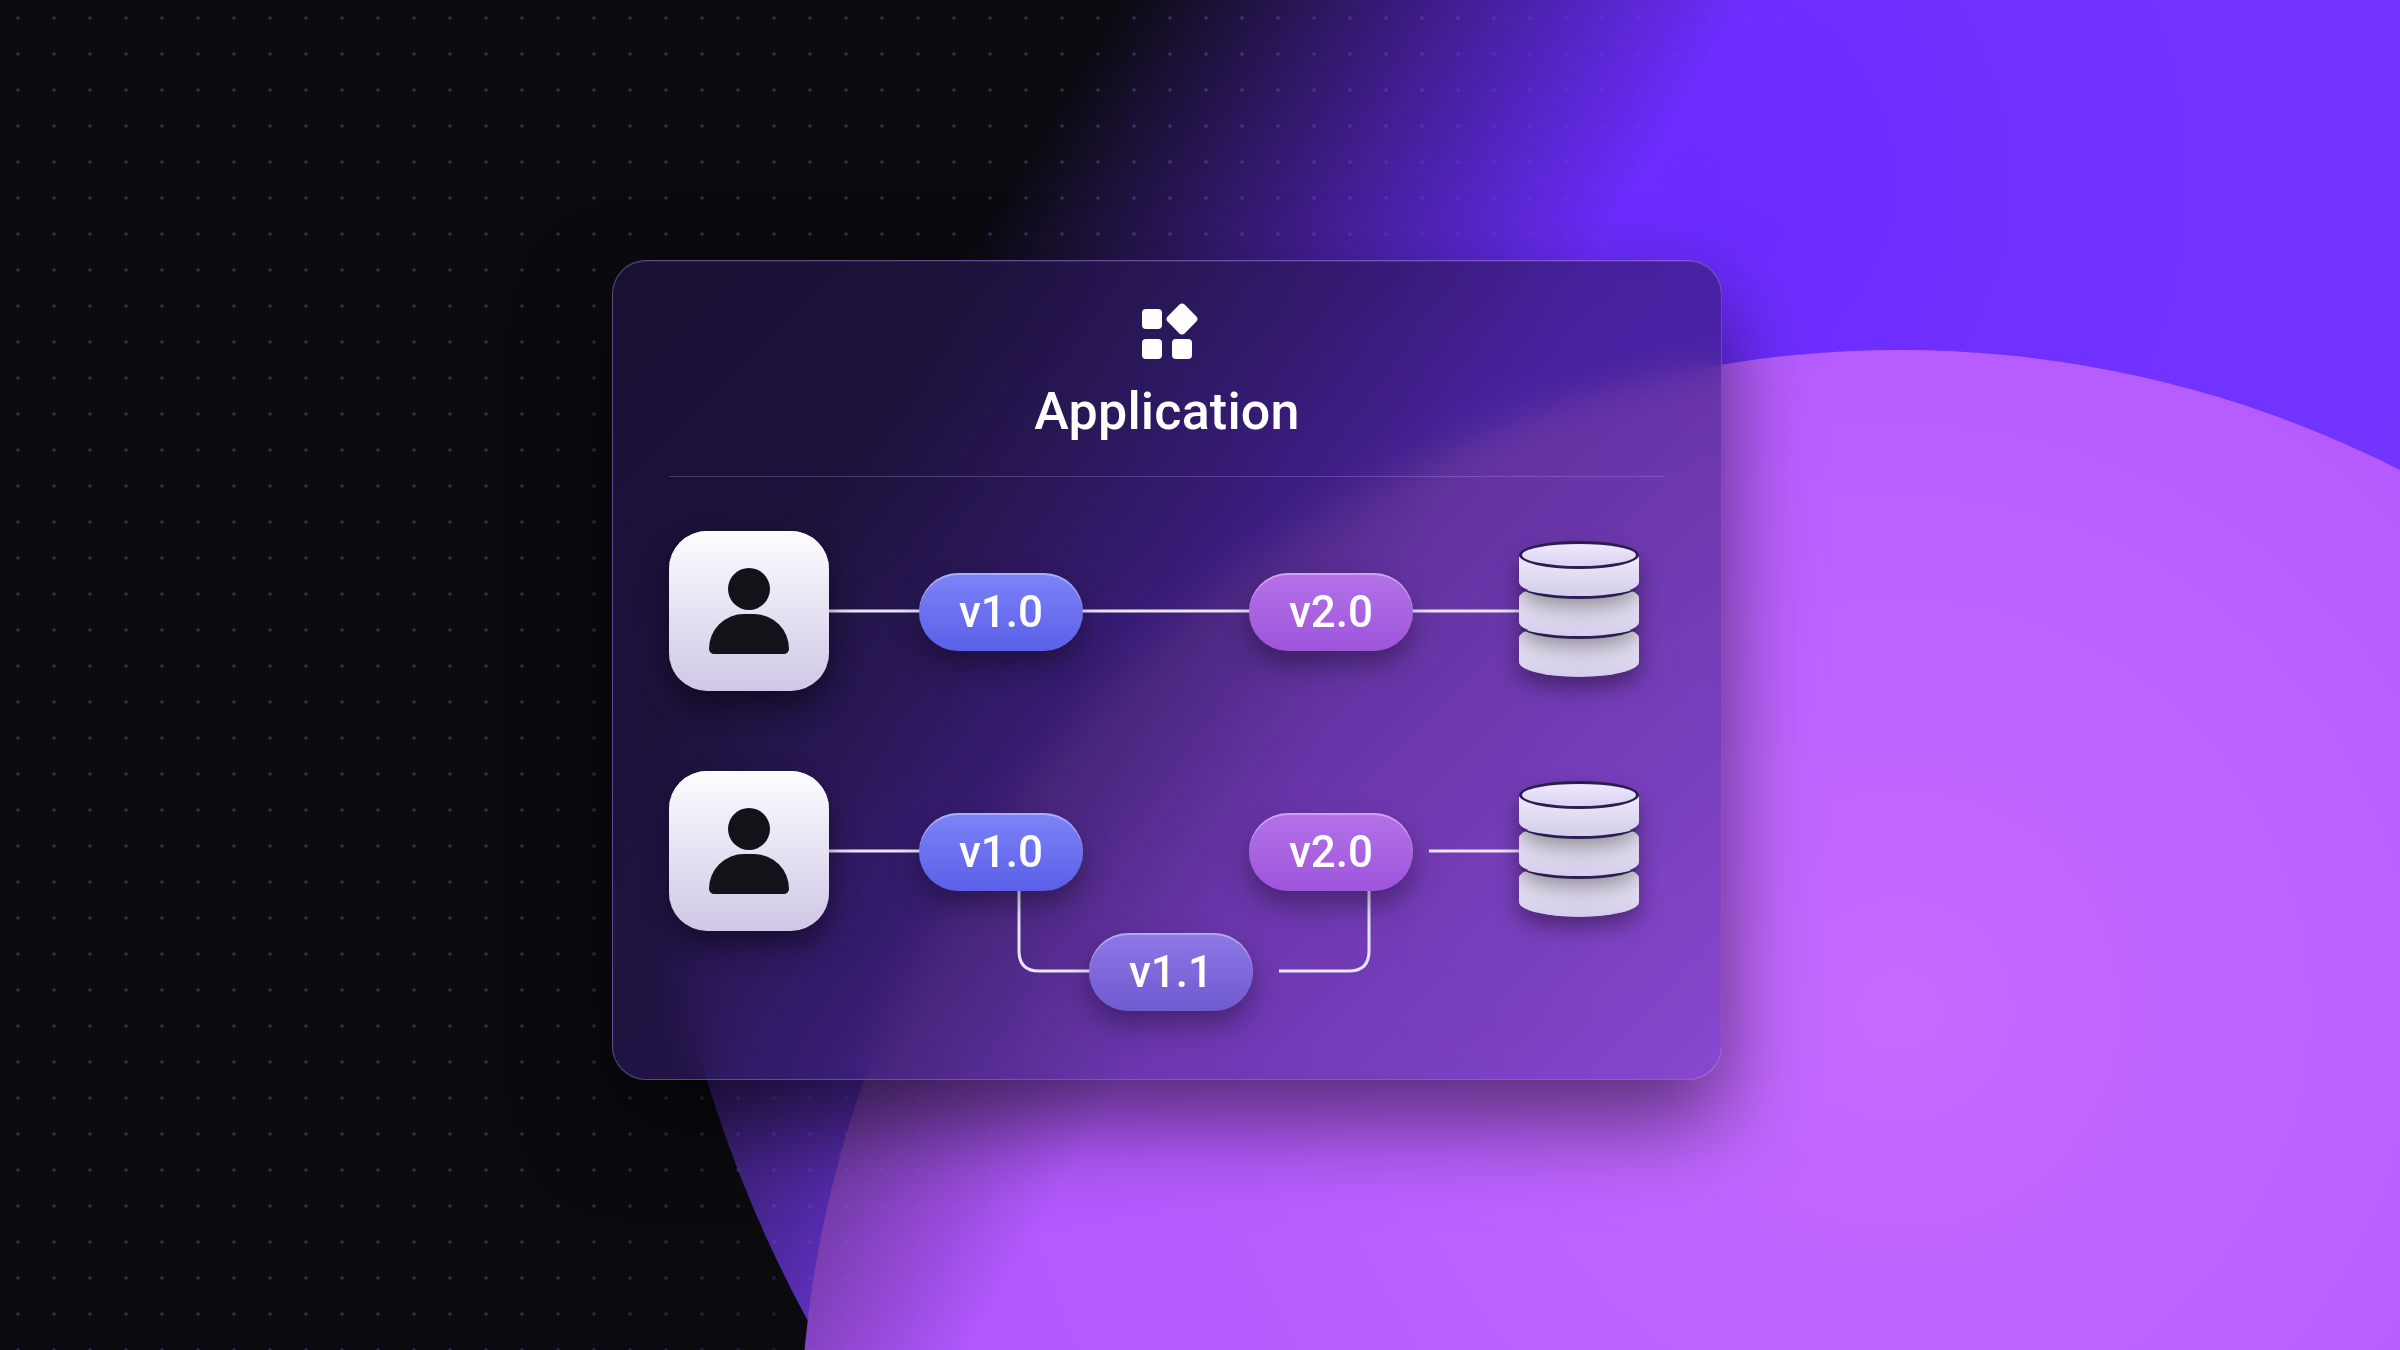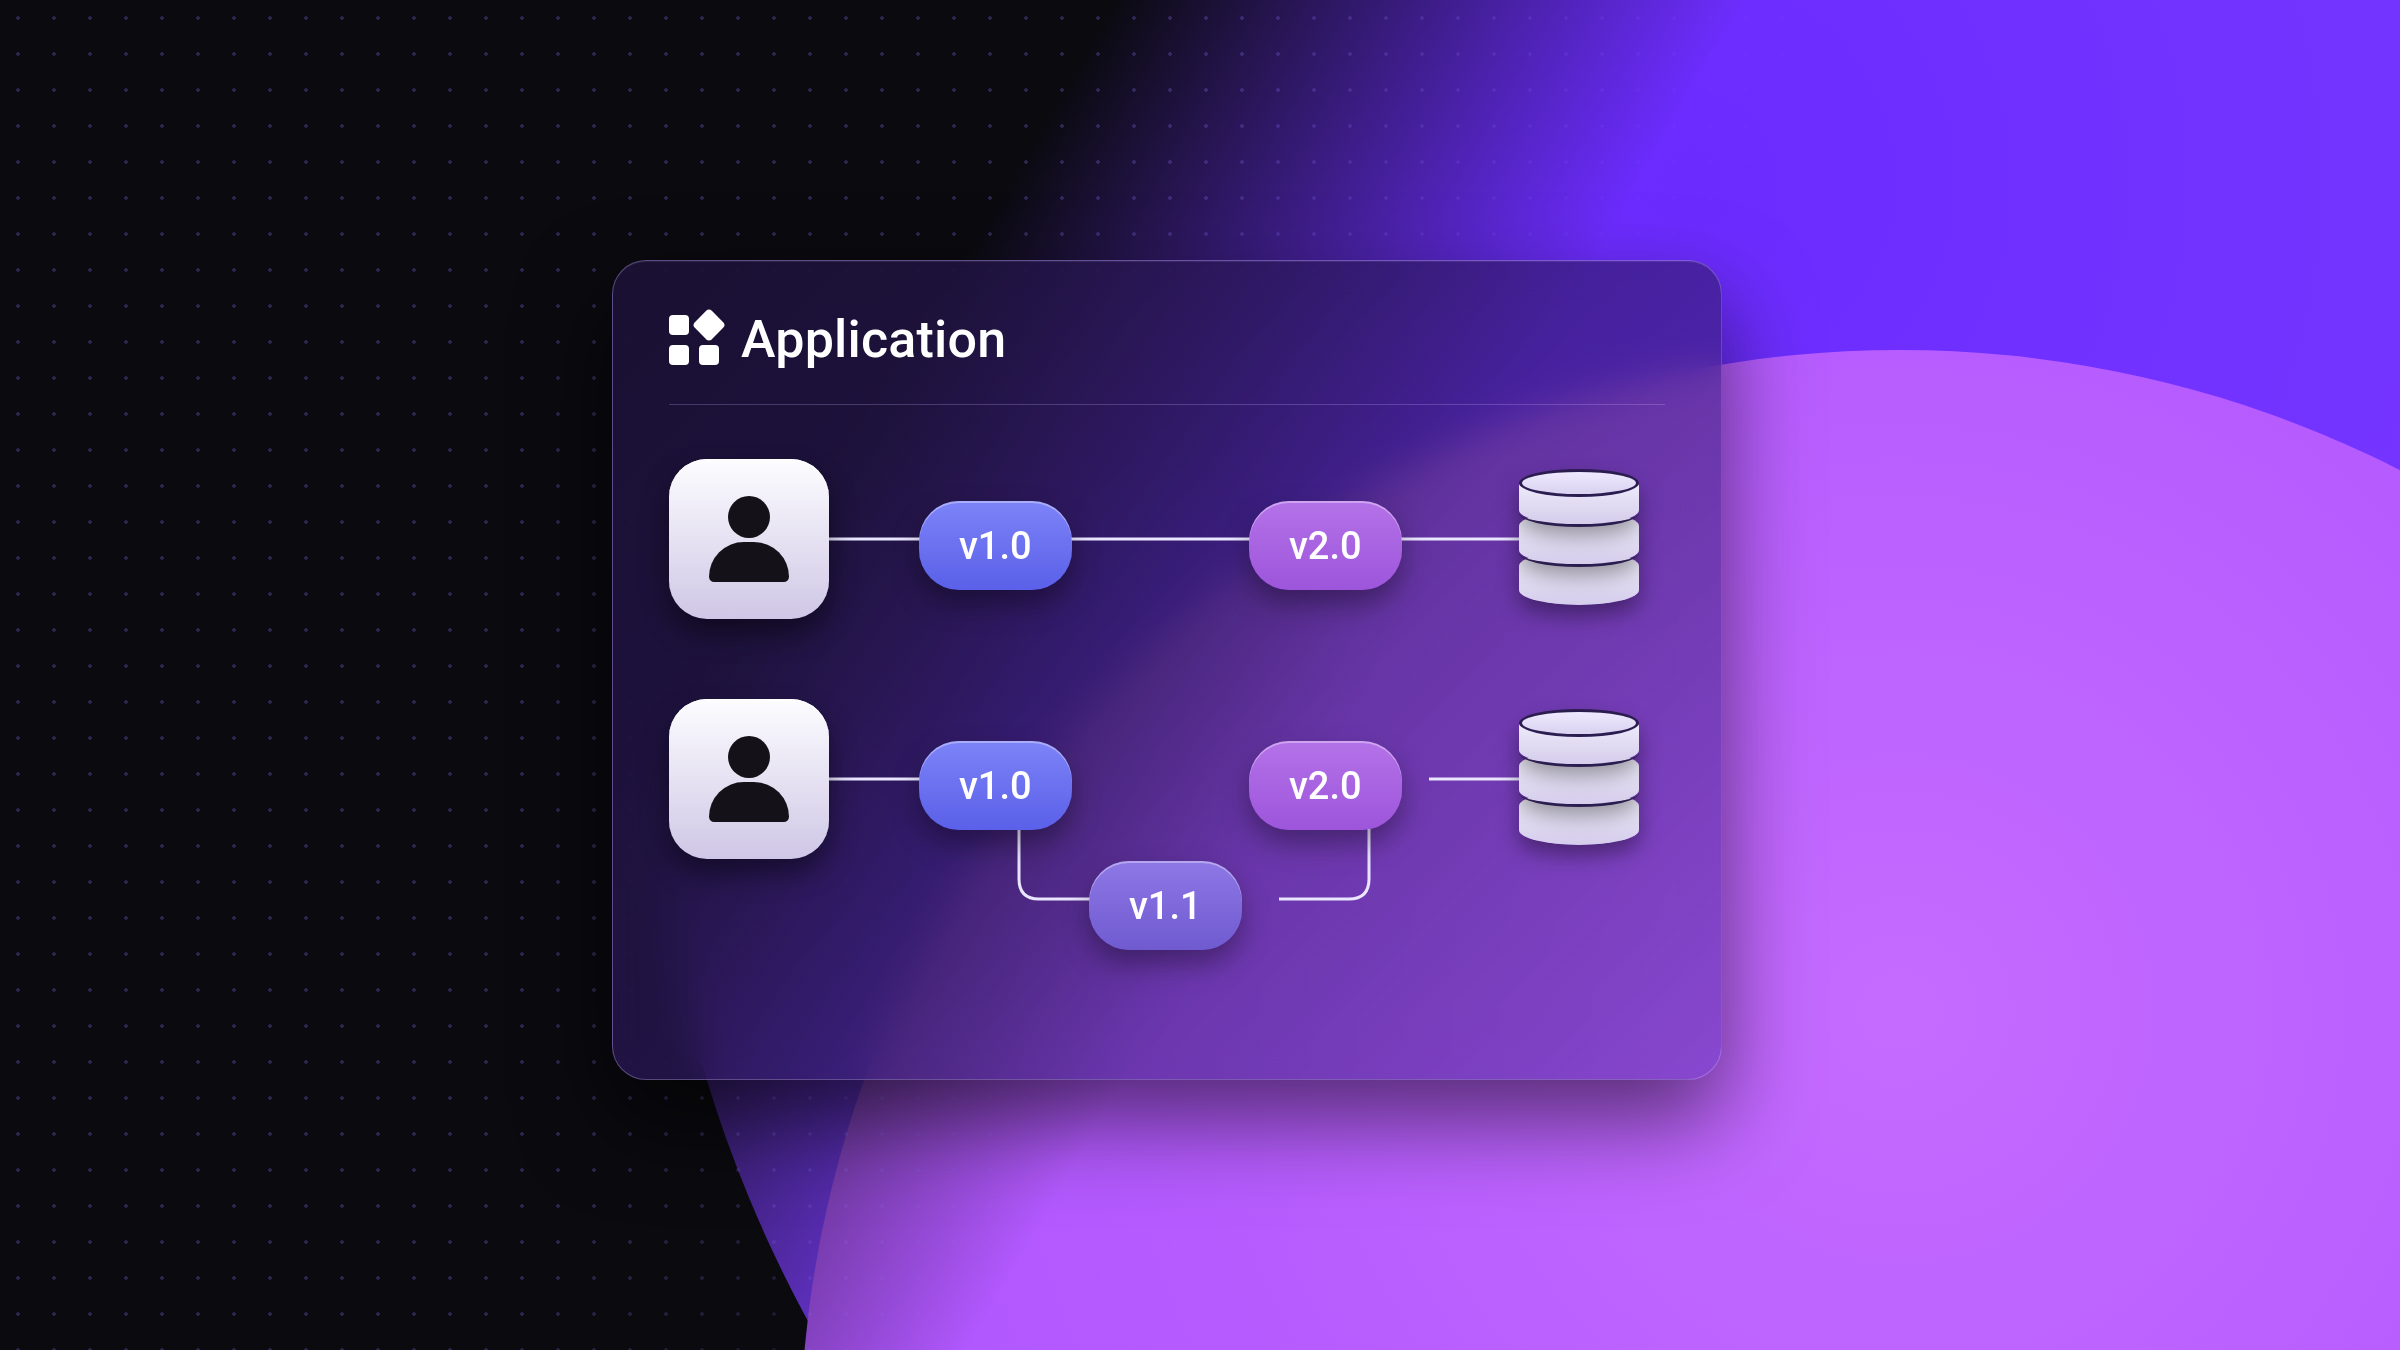--- a/index.html
+++ b/index.html
@@ -50,20 +50,21 @@
     border: 1.5px solid rgba(200,180,255,0.35);
     box-shadow: 0 40px 90px rgba(0,0,0,0.55), inset 0 1px 0 rgba(255,255,255,0.08);
     backdrop-filter: blur(18px);
     -webkit-backdrop-filter: blur(18px);
     padding: 48px 56px 40px 56px;
   }
   .card-header {
     display:flex; align-items:center; gap:22px;
     padding-bottom: 34px;
     border-bottom: 1.5px solid rgba(200,180,255,0.25);
+    flex-direction: column;
   }
   .card-title {
     color:#fff; font-size:52px; font-weight:500; letter-spacing:0.2px;
   }
   .apps-icon { width:50px; height:50px; position:relative; }
   .apps-icon .sq {
     position:absolute; width:20px; height:20px; background:#fff; border-radius:4px;
   }
   .apps-icon .sq.tl { left:0; top:0; }
   .apps-icon .sq.bl { left:0; bottom:0; }
@@ -78,25 +79,25 @@
     margin-top: 54px;
     height: 600px;
   }
 
   
   .wire { position:absolute; stroke:#eae6ff; stroke-width:3; fill:none; }
 
   
   .pill {
     position:absolute;
-    height:89px;
+    height:78px;
     padding: 0 40px;
     border-radius:40px;
     display:flex; align-items:center; justify-content:center;
-    color:#fff; font-size:38px; font-weight:500;
+    color:#fff; font-size:44px; font-weight:500;
     box-shadow: inset 0 2px 0 rgba(255,255,255,0.35), 0 14px 28px rgba(0,0,0,0.35);
   }
   .pill.blue   { background: linear-gradient(180deg, #7d83f7 0%, #5a60e8 100%); }
   .pill.purple { background: linear-gradient(180deg, #b472e8 0%, #9d55db 100%); }
   .pill.violet { background: linear-gradient(180deg, #8e78e6 0%, #6f5ad0 100%); }
 
   
   .tile {
     position:absolute;
     width:160px; height:160px;

